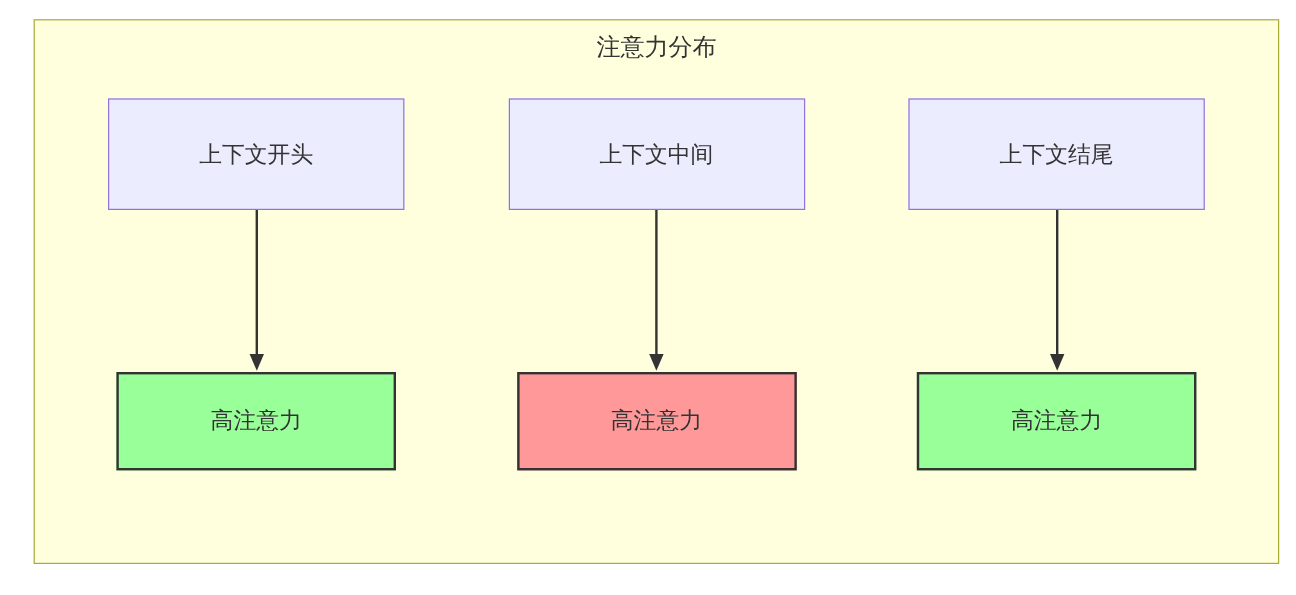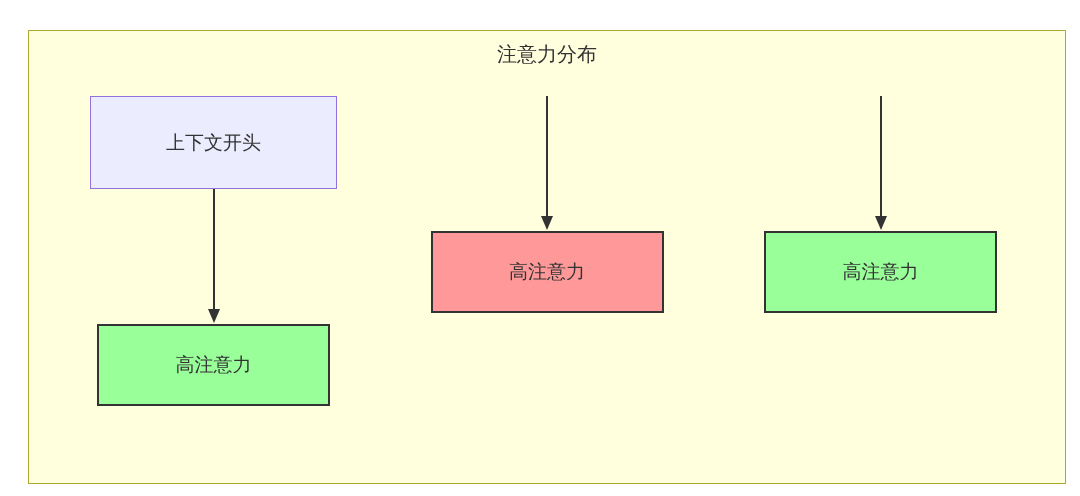--- a/index.html
+++ b/index.html
@@ -22,21 +22,21 @@
     color: var(--text-color);
     overflow: hidden;
   }
   .canvas {
     position: relative;
     width: 1080px; height: 496px;
     background: var(--canvas-bg);
   }
   .cluster {
     position: absolute;
-    left: 28px; top: 30px;
+    left: 28px; top: 16px;
     width: 1038px; height: 454px;
     background: var(--cluster-bg);
     border: 1.5px solid var(--cluster-border);
   }
   .cluster-title {
     margin-top: 9px;
     text-align: center;
     font-size: 20px;
     line-height: 28px;
     color: var(--text-color);
@@ -95,30 +95,32 @@
         <div class="arrow-wrap">
           <svg class="arrow" width="16" height="135" viewBox="0 0 16 135" aria-hidden="true">
             <line x1="8" y1="0" x2="8" y2="121"></line>
             <polygon points="2,120 14,120 8,134"></polygon>
           </svg>
         </div>
         <div class="node result high">高注意力</div>
       </div>
 
       <div class="flow-column">
+        <div class="node source">上下文中间</div>
         <div class="arrow-wrap">
           <svg class="arrow" width="16" height="135" viewBox="0 0 16 135" aria-hidden="true">
             <line x1="8" y1="0" x2="8" y2="121"></line>
             <polygon points="2,120 14,120 8,134"></polygon>
           </svg>
         </div>
         <div class="node result low">高注意力</div>
       </div>
 
       <div class="flow-column">
+        <div class="node source">上下文结尾</div>
         <div class="arrow-wrap">
           <svg class="arrow" width="16" height="135" viewBox="0 0 16 135" aria-hidden="true">
             <line x1="8" y1="0" x2="8" y2="121"></line>
             <polygon points="2,120 14,120 8,134"></polygon>
           </svg>
         </div>
         <div class="node result high">高注意力</div>
       </div>
 
     </div>

